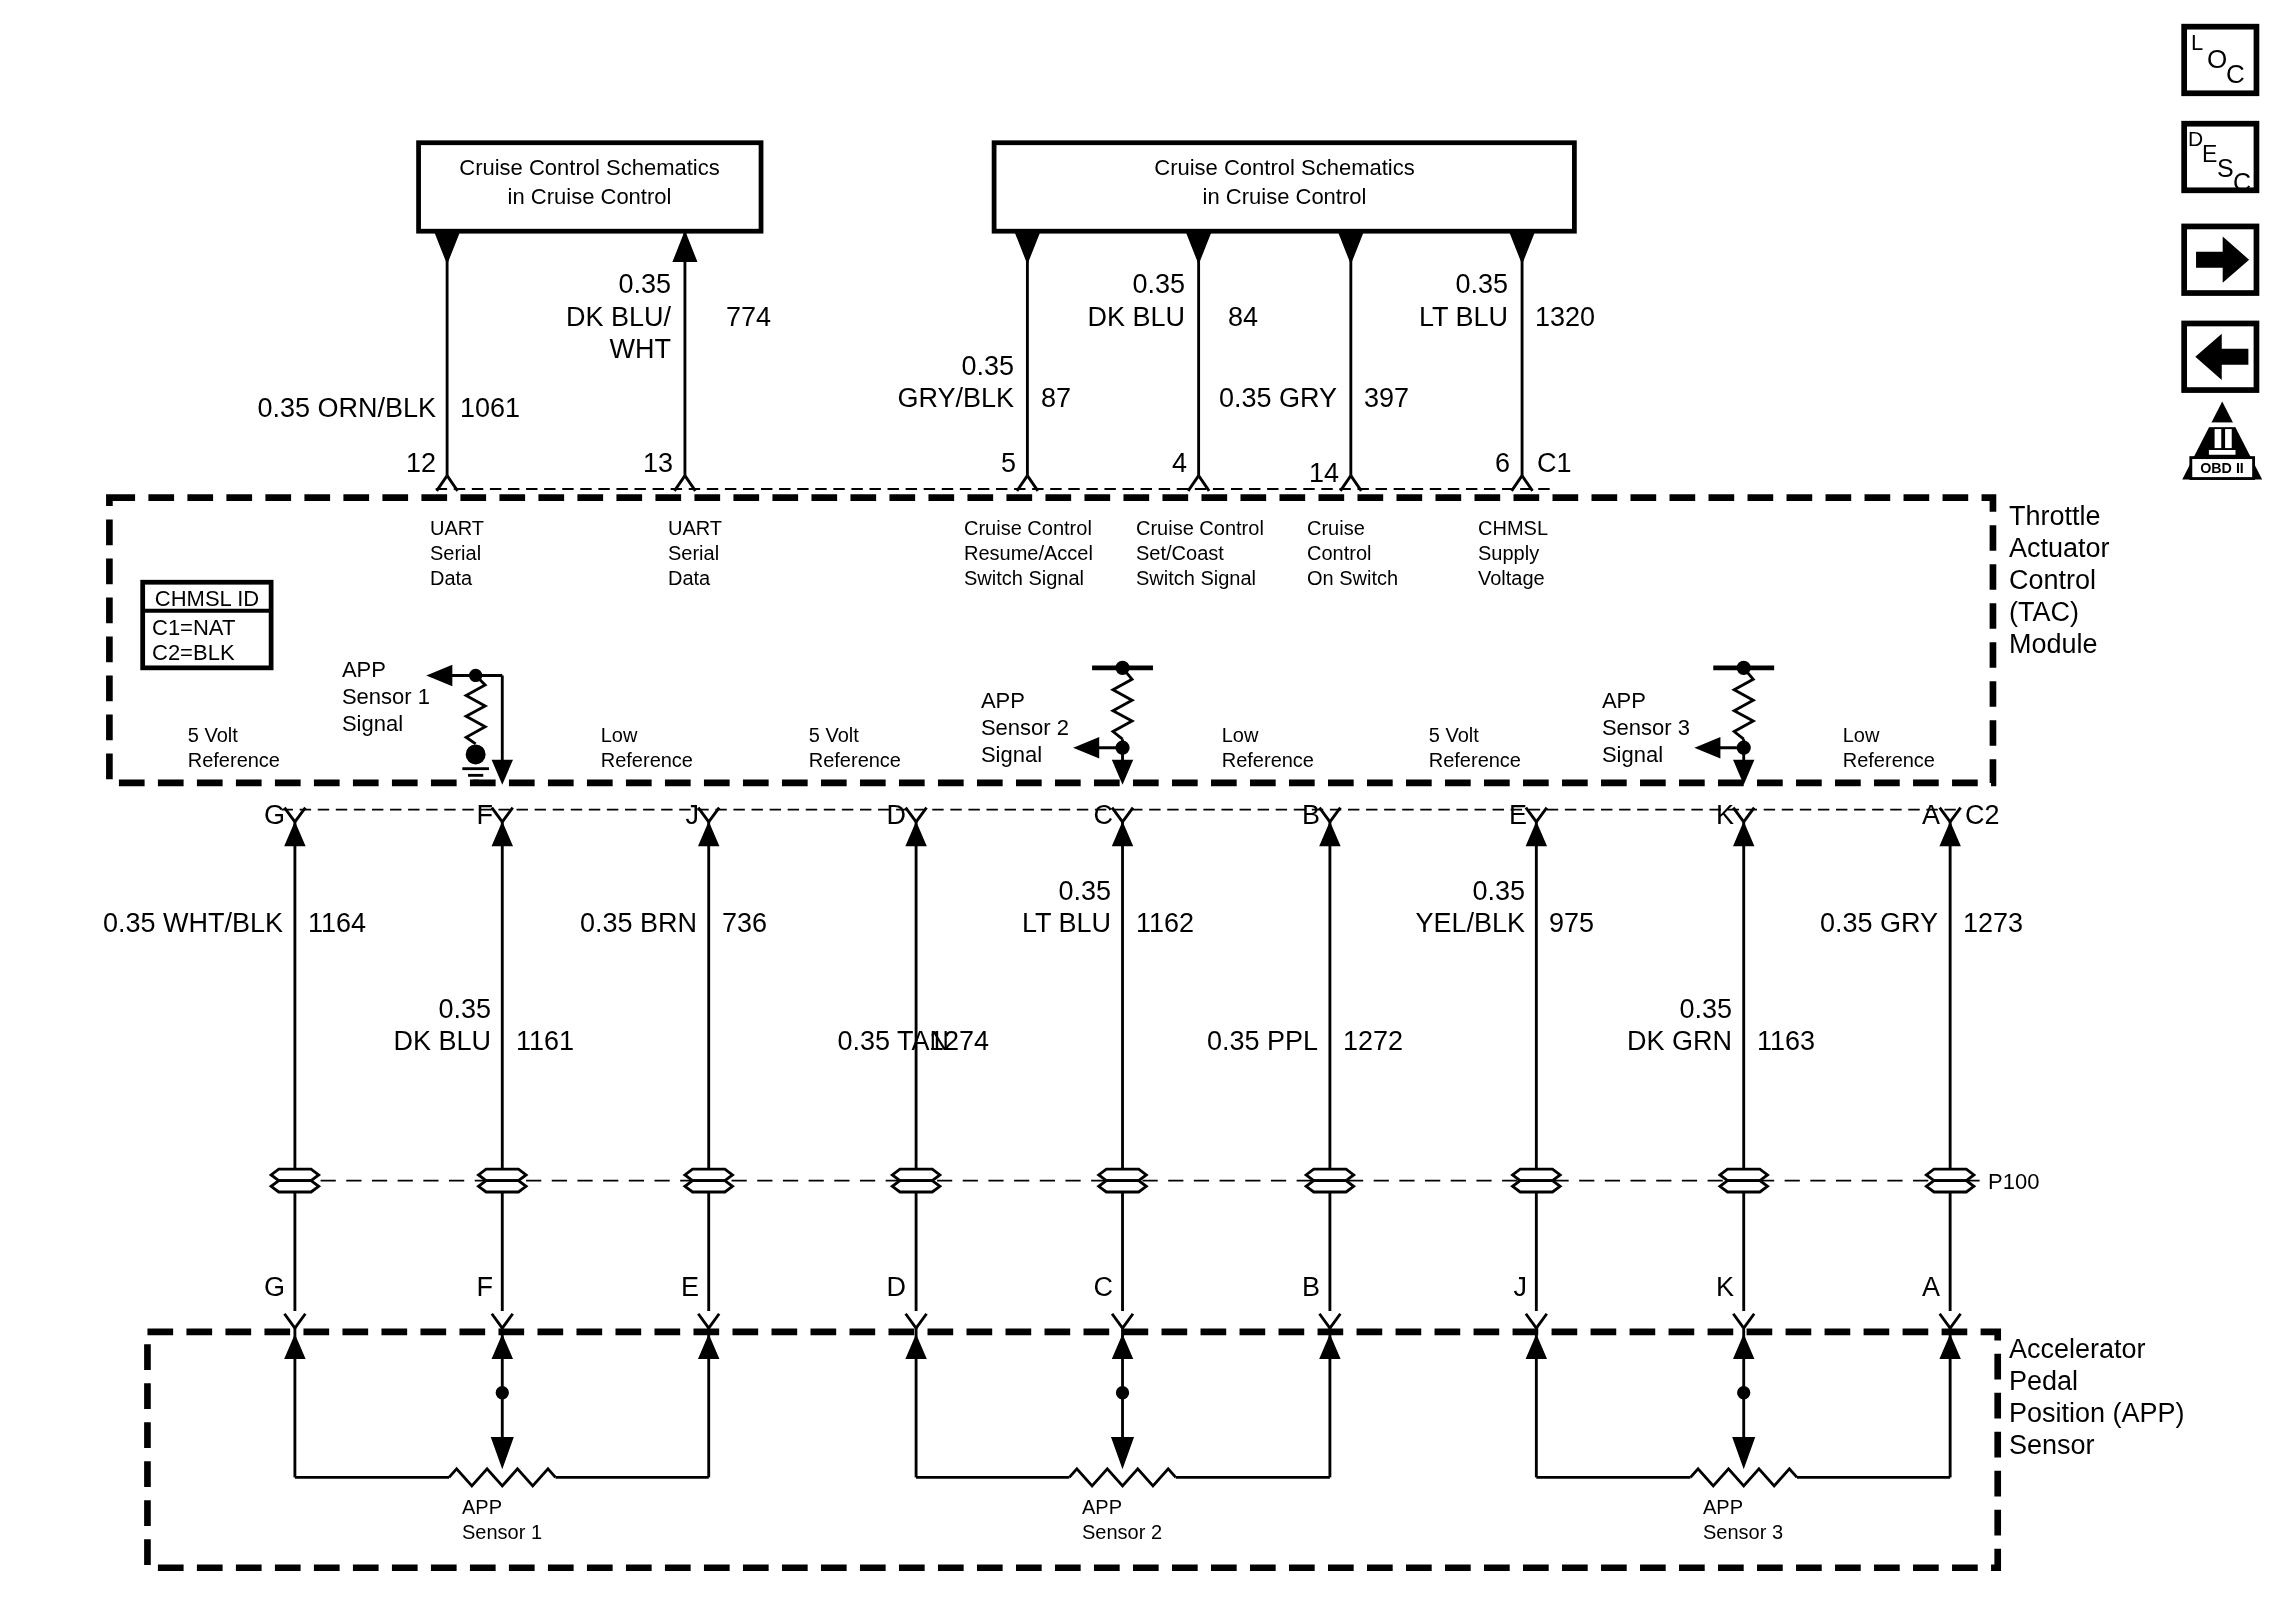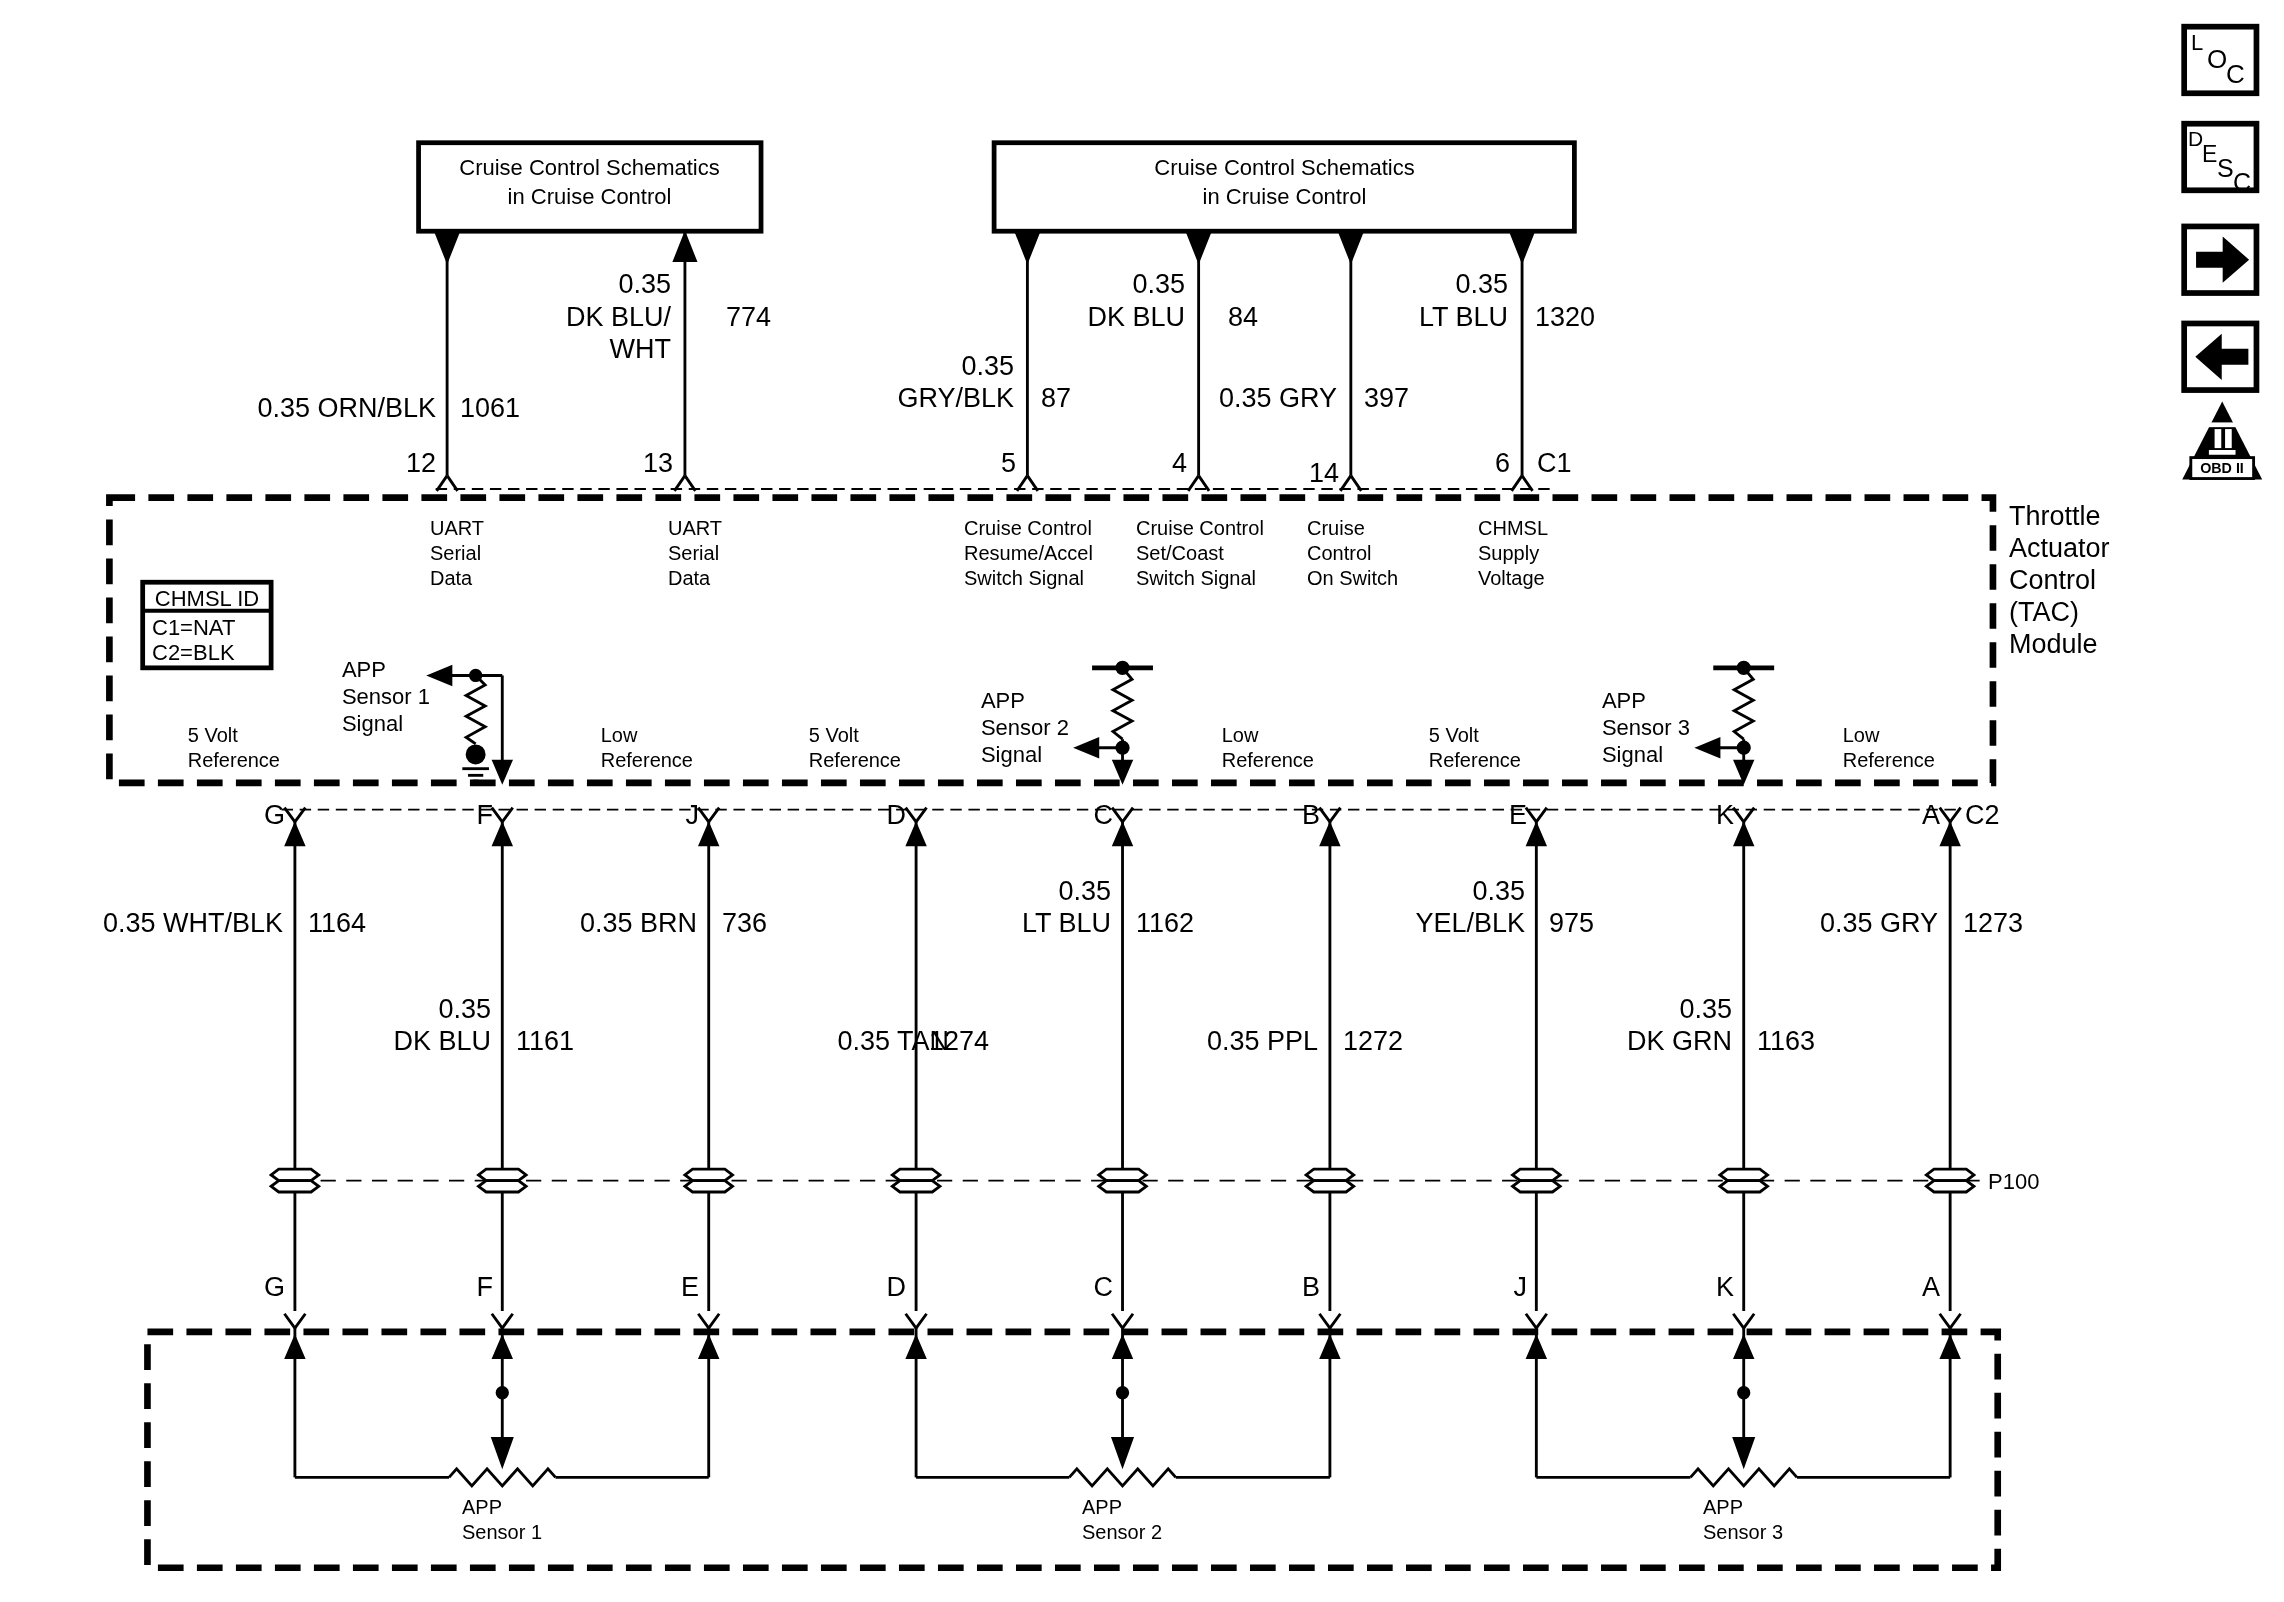--- a/index.html
+++ b/index.html
@@ -422,20 +422,26 @@
 </div>
 <div class="lbl f22 ca" style="left:1122px;top:1495px;">
   <div>APP</div>
       <div>Sensor 2</div>
 </div>
 <div class="lbl f22 ca" style="left:1743px;top:1495px;">
   <div>APP</div>
       <div>Sensor 3</div>
 </div>
 
+<div class="lbl f28" style="left:2009px;top:1333px;">
+  <div>Accelerator</div>
+      <div>Pedal</div>
+  <div>Position (APP)</div>
+      <div>Sensor</div>
+</div>
 
 <div>
   <span class="lbl" style="left:2191px;top:30px;font-size:22px;">L</span>
   <span class="lbl" style="left:2207px;top:44px;font-size:26px;">O</span>
   <span class="lbl" style="left:2226px;top:59px;font-size:26px;">C</span>
 </div>
 <div>
   <span class="lbl" style="left:2188px;top:127px;font-size:21px;">D</span>
   <span class="lbl" style="left:2202px;top:141px;font-size:23px;">E</span>
   <span class="lbl" style="left:2217px;top:154px;font-size:25px;">S</span>

